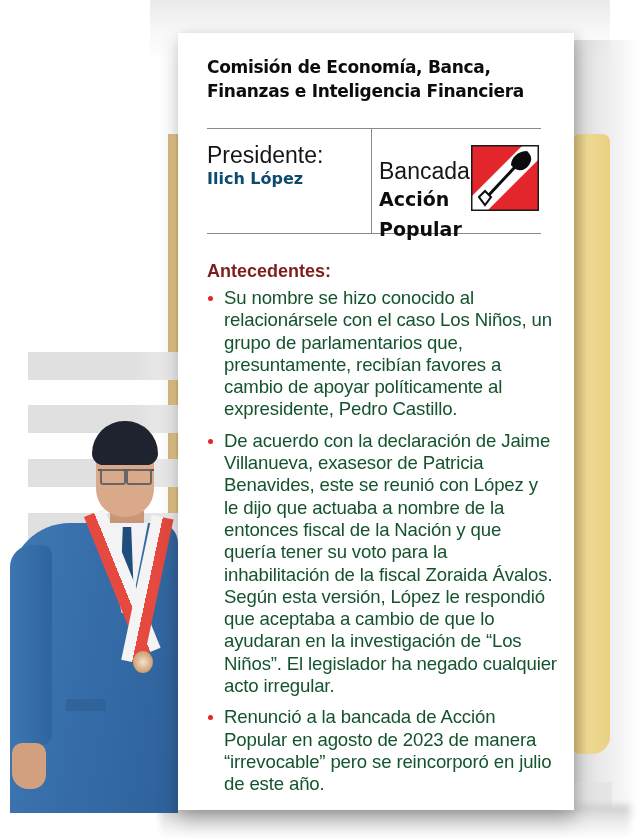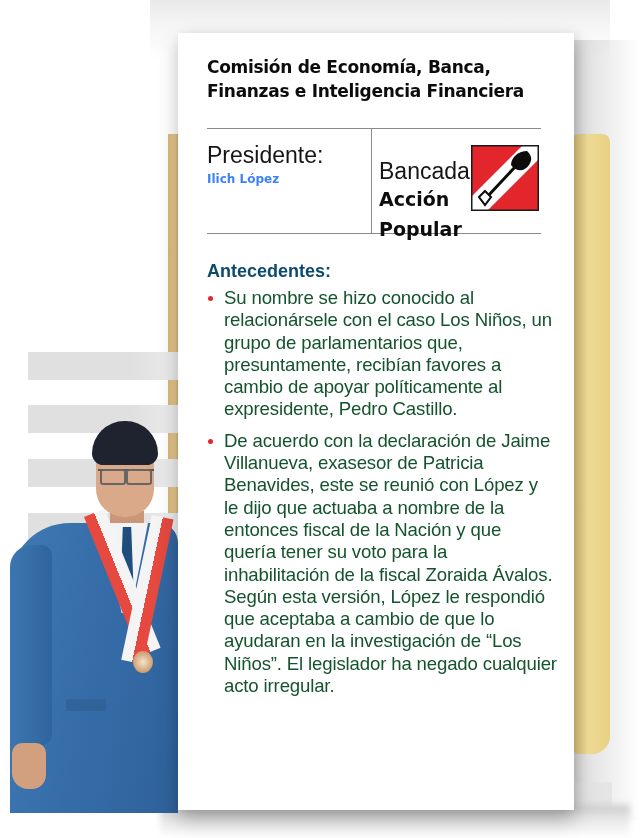--- a/index.html
+++ b/index.html
@@ -231,23 +231,23 @@
     }
     .info-label {
       font-family: "Liberation Sans", sans-serif;
       font-size: 23px;
       line-height: 22px;
       color: #151515;
     }
     .president-name {
       font-family: "DejaVu Sans", sans-serif;
       font-weight: bold;
-      font-size: 12px;
+      font-size: 16px;
       line-height: 26px;
-      color: #3b82f6;
+      color: #0c4a6e;
       width: 120px;
     }
     .info-bancada {
       position: absolute;
       left: 201px;
       top: 127px;
     }
     .bancada-name {
       font-family: "DejaVu Sans", sans-serif;
       font-weight: bold;
@@ -266,21 +266,21 @@
     }
 
     .antecedentes-title {
       position: absolute;
       left: 29px;
       top: 227px;
       font-family: "Liberation Sans", sans-serif;
       font-weight: bold;
       font-size: 18px;
       line-height: 22px;
-      color: #0c4a6e;
+      color: #7f1d1d;
     }
     .bullets {
       position: absolute;
       left: 29px;
       top: 254px;
       width: 350px;
       margin: 0;
       padding: 0;
       list-style: none;
     }
@@ -371,14 +371,18 @@
 
   <ul class="bullets">
     <li class="bullet-item">
       <span class="bullet-dot"></span>
       <span>Su nombre se hizo conocido al relacionársele con el caso Los Niños, un grupo de parlamentarios que, presuntamente, recibían favores a cambio de apoyar políticamente al expresidente, Pedro Castillo.</span>
     </li>
     <li class="bullet-item">
       <span class="bullet-dot"></span>
       <span>De acuerdo con la declaración de Jaime Villanueva, exasesor de Patricia Benavides, este se reunió con López y le dijo que actuaba a nombre de la entonces fiscal de la Nación y que quería tener su voto para la inhabilitación de la fiscal Zoraida Ávalos. Según esta versión, López le respondió que aceptaba a cambio de que lo ayudaran en la investigación de “Los Niños”. El legislador ha negado cualquier acto irregular.</span>
     </li>
+    <li class="bullet-item">
+      <span class="bullet-dot"></span>
+      <span>Renunció a la bancada de Acción Popular en agosto de 2023 de manera “irrevocable” pero se reincorporó en julio de este año.</span>
+    </li>
   </ul>
 </div>
 
 </body></html>

